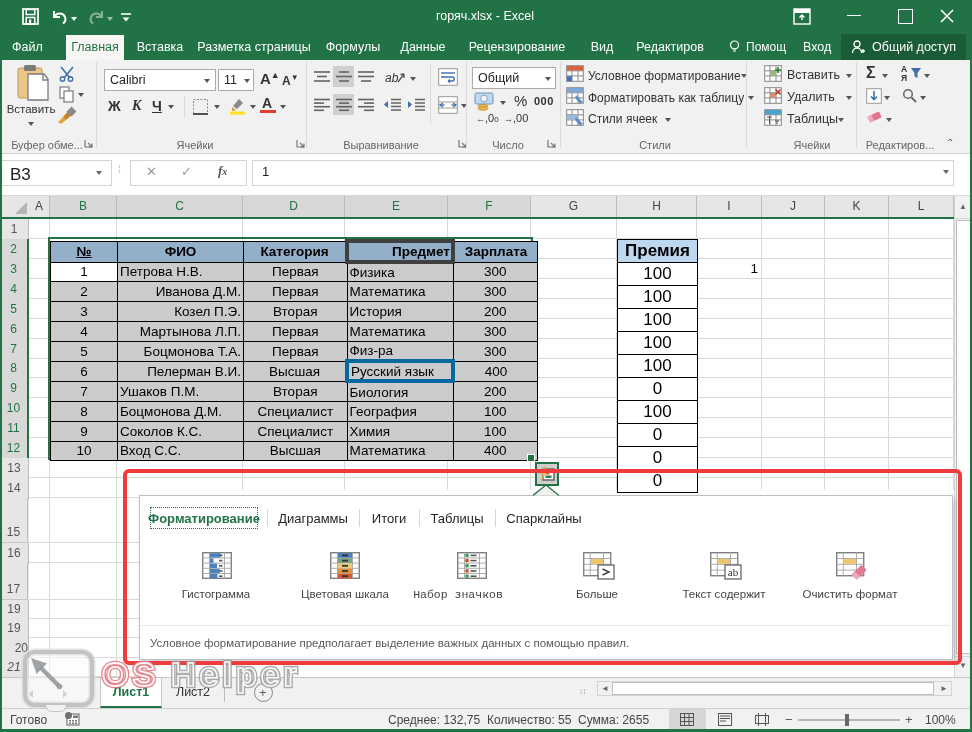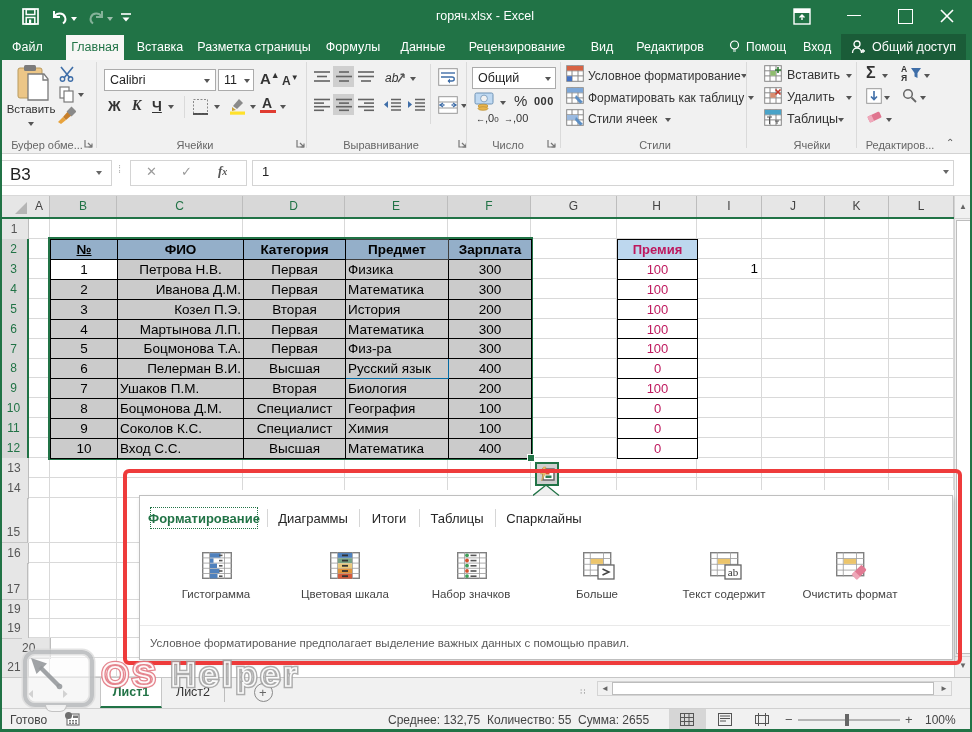--- a/index.html
+++ b/index.html
@@ -377,22 +377,22 @@
 <div class="abs" style="left:0;top:398px;width:27px;height:20px;background:#d8d8d8;border-right:2px solid #217346;border-bottom:1px solid #c6c6c6;color:#217346;font-size:12px;text-align:center;line-height:20px;">10</div>
 <div class="abs" style="left:0;top:418px;width:27px;height:20px;background:#d8d8d8;border-right:2px solid #217346;border-bottom:1px solid #c6c6c6;color:#217346;font-size:12px;text-align:center;line-height:20px;">11</div>
 <div class="abs" style="left:0;top:438px;width:27px;height:20px;background:#d8d8d8;border-right:2px solid #217346;border-bottom:1px solid #c6c6c6;color:#217346;font-size:12px;text-align:center;line-height:20px;">12</div>
 <div class="abs" style="left:0;top:458px;width:28px;height:20px;background:#e6e6e6;border-right:1px solid #bdbdbd;border-bottom:1px solid #c6c6c6;color:#555;font-size:12px;text-align:center;line-height:20px;">13</div>
 <div class="abs" style="left:0;top:478px;width:28px;height:20px;background:#e6e6e6;border-right:1px solid #bdbdbd;border-bottom:1px solid #c6c6c6;color:#555;font-size:12px;text-align:center;line-height:20px;">14</div>
 <div class="abs" style="left:0;top:498px;width:28px;height:45px;background:#e6e6e6;border-right:1px solid #bdbdbd;border-bottom:1px solid #c6c6c6;color:#555;font-size:12px;display:flex;align-items:flex-end;justify-content:center;padding-bottom:3px;box-sizing:border-box;">15</div>
 <div class="abs" style="left:0;top:543px;width:28px;height:20px;background:#e6e6e6;border-right:1px solid #bdbdbd;border-bottom:1px solid #c6c6c6;color:#555;font-size:12px;text-align:center;line-height:20px;">16</div>
 <div class="abs" style="left:0;top:563px;width:28px;height:37px;background:#e6e6e6;border-right:1px solid #bdbdbd;border-bottom:1px solid #c6c6c6;color:#555;font-size:12px;display:flex;align-items:flex-end;justify-content:center;padding-bottom:3px;box-sizing:border-box;">17</div>
 <div class="abs" style="left:0;top:600px;width:28px;height:19px;background:#e6e6e6;border-right:1px solid #bdbdbd;border-bottom:1px solid #c6c6c6;color:#555;font-size:12px;text-align:center;line-height:19px;">19</div>
 <div class="abs" style="left:0;top:619px;width:28px;height:19px;background:#e6e6e6;border-right:1px solid #bdbdbd;border-bottom:1px solid #c6c6c6;color:#555;font-size:12px;text-align:center;line-height:19px;">19</div>
-<div class="abs" style="left:0;top:638px;width:28px;height:20px;background:#e6e6e6;border-right:1px solid #bdbdbd;border-bottom:1px solid #c6c6c6;color:#555;font-size:12px;text-align:left;line-height:20px;margin-left:22px;">20</div>
-<div class="abs" style="left:0;top:658px;width:28px;height:19px;background:#e6e6e6;border-right:1px solid #bdbdbd;border-bottom:1px solid #c6c6c6;color:#555;font-size:12px;text-align:center;line-height:19px;">21</div>
+<div class="abs" style="left:0;top:638px;width:28px;height:20px;background:#e6e6e6;border-right:1px solid #bdbdbd;border-bottom:1px solid #c6c6c6;color:#555;font-size:12px;text-align:right;line-height:20px;">20</div>
+<div class="abs" style="left:0;top:658px;width:28px;height:19px;background:#e6e6e6;border-right:1px solid #bdbdbd;border-bottom:1px solid #c6c6c6;color:#555;font-size:12px;text-align:center;line-height:19px;font-style:italic;">21</div>
 <div class="abs" style="left:49px;top:219px;width:1px;height:271px;background:#d9d9d9;"></div>
 <div class="abs" style="left:116px;top:219px;width:1px;height:271px;background:#d9d9d9;"></div>
 <div class="abs" style="left:242px;top:219px;width:1px;height:271px;background:#d9d9d9;"></div>
 <div class="abs" style="left:344px;top:219px;width:1px;height:271px;background:#d9d9d9;"></div>
 <div class="abs" style="left:447px;top:219px;width:1px;height:271px;background:#d9d9d9;"></div>
 <div class="abs" style="left:530px;top:219px;width:1px;height:271px;background:#d9d9d9;"></div>
 <div class="abs" style="left:616px;top:219px;width:1px;height:271px;background:#d9d9d9;"></div>
 <div class="abs" style="left:696px;top:219px;width:1px;height:271px;background:#d9d9d9;"></div>
 <div class="abs" style="left:761px;top:219px;width:1px;height:271px;background:#d9d9d9;"></div>
 <div class="abs" style="left:824px;top:219px;width:1px;height:271px;background:#d9d9d9;"></div>
@@ -430,26 +430,26 @@
 </div>
 
 <div id="tables">
 <div class="abs" style="left:48px;top:237px;width:485px;height:223px;border:2px solid #217346;box-sizing:border-box;"></div>
 <table class="abs" style="left:50px;top:239px;border-collapse:collapse;table-layout:fixed;font-size:13.5px;color:#000;">
 <tbody>
           <tr style="height:19.9px;background:#94afc9;font-weight:bold;text-align:center;">
             <td style="width:64px;border:1px solid #000;"><span style="text-decoration:underline;">№</span></td>
             <td style="width:123px;border:1px solid #000;">ФИО</td>
             <td style="width:99px;border:1px solid #000;">Категория</td>
-            <td style="width:100px;border:1px solid #404040;">Предмет</td>
+            <td style="width:100px;border:4px solid #404040;text-align:right;">Предмет</td>
             <td style="width:80px;border:1px solid #000;">Зарплата</td>
           </tr>
 <tr style="height:19.9px;background:#cbcbcb;">
             <td style="border:1px solid #000;text-align:center;background:#ffffff;">1</td>
-            <td style="border:1px solid #000;text-align:center;padding:0 2px;">Петрова Н.В.</td>
+            <td style="border:1px solid #000;text-align:left;padding:0 2px;">Петрова Н.В.</td>
             <td style="border:1px solid #000;text-align:center;">Первая</td>
             <td style="border:1px solid #000;text-align:left;padding:0 2px;">Физика</td>
             <td style="border:1px solid #000;text-align:center;">300</td>
           </tr>
 <tr style="height:19.9px;background:#cbcbcb;">
             <td style="border:1px solid #000;text-align:center;background:#cbcbcb;">2</td>
             <td style="border:1px solid #000;text-align:right;padding:0 2px;">Иванова Д.М.</td>
             <td style="border:1px solid #000;text-align:center;">Первая</td>
             <td style="border:1px solid #000;text-align:left;padding:0 2px;">Математика</td>
             <td style="border:1px solid #000;text-align:center;">300</td>
@@ -472,21 +472,21 @@
             <td style="border:1px solid #000;text-align:center;background:#cbcbcb;">5</td>
             <td style="border:1px solid #000;text-align:right;padding:0 2px;">Боцмонова Т.А.</td>
             <td style="border:1px solid #000;text-align:center;">Первая</td>
             <td style="border:1px solid #000;text-align:left;padding:0 2px;">Физ-ра</td>
             <td style="border:1px solid #000;text-align:center;">300</td>
           </tr>
 <tr style="height:19.9px;background:#cbcbcb;">
             <td style="border:1px solid #000;text-align:center;background:#cbcbcb;">6</td>
             <td style="border:1px solid #000;text-align:right;padding:0 2px;">Пелерман В.И.</td>
             <td style="border:1px solid #000;text-align:center;">Высшая</td>
-            <td style="border:1px solid #0369a1;text-align:left;padding:0 2px;">Русский язык</td>
+            <td style="border:4px solid #0369a1;text-align:left;padding:0 2px;">Русский язык</td>
             <td style="border:1px solid #000;text-align:center;">400</td>
           </tr>
 <tr style="height:19.9px;background:#cbcbcb;">
             <td style="border:1px solid #000;text-align:center;background:#cbcbcb;">7</td>
             <td style="border:1px solid #000;text-align:left;padding:0 2px;">Ушаков П.М.</td>
             <td style="border:1px solid #000;text-align:center;">Вторая</td>
             <td style="border:1px solid #000;text-align:left;padding:0 2px;">Биология</td>
             <td style="border:1px solid #000;text-align:center;">200</td>
           </tr>
 <tr style="height:19.9px;background:#cbcbcb;">
@@ -506,21 +506,21 @@
 <tr style="height:19.9px;background:#cbcbcb;">
             <td style="border:1px solid #000;text-align:center;background:#cbcbcb;">10</td>
             <td style="border:1px solid #000;text-align:left;padding:0 2px;">Вход С.С.</td>
             <td style="border:1px solid #000;text-align:center;">Высшая</td>
             <td style="border:1px solid #000;text-align:left;padding:0 2px;">Математика</td>
             <td style="border:1px solid #000;text-align:center;">400</td>
           </tr>
 </tbody>
       </table>
 <div class="abs" style="left:527px;top:454px;width:8px;height:8px;background:#217346;border:1px solid #fff;box-sizing:border-box;"></div>
-<table class="abs" style="left:617px;top:239px;border-collapse:collapse;table-layout:fixed;font-size:13px;color:#be185d;">
+<table class="abs" style="left:617px;top:239px;border-collapse:collapse;table-layout:fixed;font-size:17px;color:#000000;">
 <tbody>
           <tr style="height:19.9px;background:#bdd7ee;font-weight:bold;text-align:center;">
             <td style="width:77px;border:1px solid #000;">Премия</td>
           </tr>
 <tr style="height:19.9px;background:#fff;">
             <td style="border:1px solid #000;text-align:center;">100</td>
           </tr>
 <tr style="height:19.9px;background:#fff;">
             <td style="border:1px solid #000;text-align:center;">100</td>
           </tr>
@@ -619,21 +619,21 @@
         <rect x="13.5" y="2.6" width="6" height="1.6" fill="#555"></rect>
         <circle cx="10" cy="8.5" r="1.9" fill="#d4502a"></circle>
         <rect x="13.5" y="7.8" width="6" height="1.6" fill="#555"></rect>
         <circle cx="10" cy="13.7" r="1.9" fill="#3f9e57"></circle>
         <rect x="13.5" y="13" width="6" height="1.6" fill="#555"></rect>
         <circle cx="10" cy="18.9" r="1.9" fill="#d4502a"></circle>
         <rect x="13.5" y="18.2" width="6" height="1.6" fill="#555"></rect>
         <circle cx="10" cy="24.1" r="1.9" fill="#3f9e57"></circle>
         <rect x="13.5" y="23.4" width="6" height="1.6" fill="#555"></rect>
       </svg>
-<div class="abs tx" style="left:471px;top:588px;transform:translateX(-50%);font-size:11.5px;color:#444;">Набор значков</div>
+<div class="abs tx" style="left:458px;top:588px;transform:translateX(-50%);font-size:11.5px;color:#444;font-family:Liberation Mono, monospace;">Набор значков</div>
 <svg class="abs" style="left:583px;top:552px" width="34" height="30" viewBox="0 0 34 30">
         <rect x="0.7" y="0.7" width="27" height="23" fill="#fff" stroke="#808080" stroke-width="1.4"></rect>
         <line x1="0" y1="6.5" x2="28" y2="6.5" stroke="#9a9a9a" stroke-width="0.8"></line>
         <line x1="0" y1="12.3" x2="28" y2="12.3" stroke="#9a9a9a" stroke-width="0.8"></line>
         <line x1="0" y1="18.1" x2="28" y2="18.1" stroke="#9a9a9a" stroke-width="0.8"></line>
         <line x1="7.3" y1="0" x2="7.3" y2="24.4" stroke="#9a9a9a" stroke-width="0.8"></line>
         <line x1="20.5" y1="0" x2="20.5" y2="24.4" stroke="#9a9a9a" stroke-width="0.8"></line>
         <rect x="7.8" y="6.9" width="12.2" height="5" fill="#ecc56c"></rect>
         <rect x="15" y="13" width="16" height="14" fill="#fff" stroke="#666" stroke-width="1.3"></rect>
         <path d="M19.5 17 L26 20 L19.5 23" fill="none" stroke="#444" stroke-width="1.5"></path>

